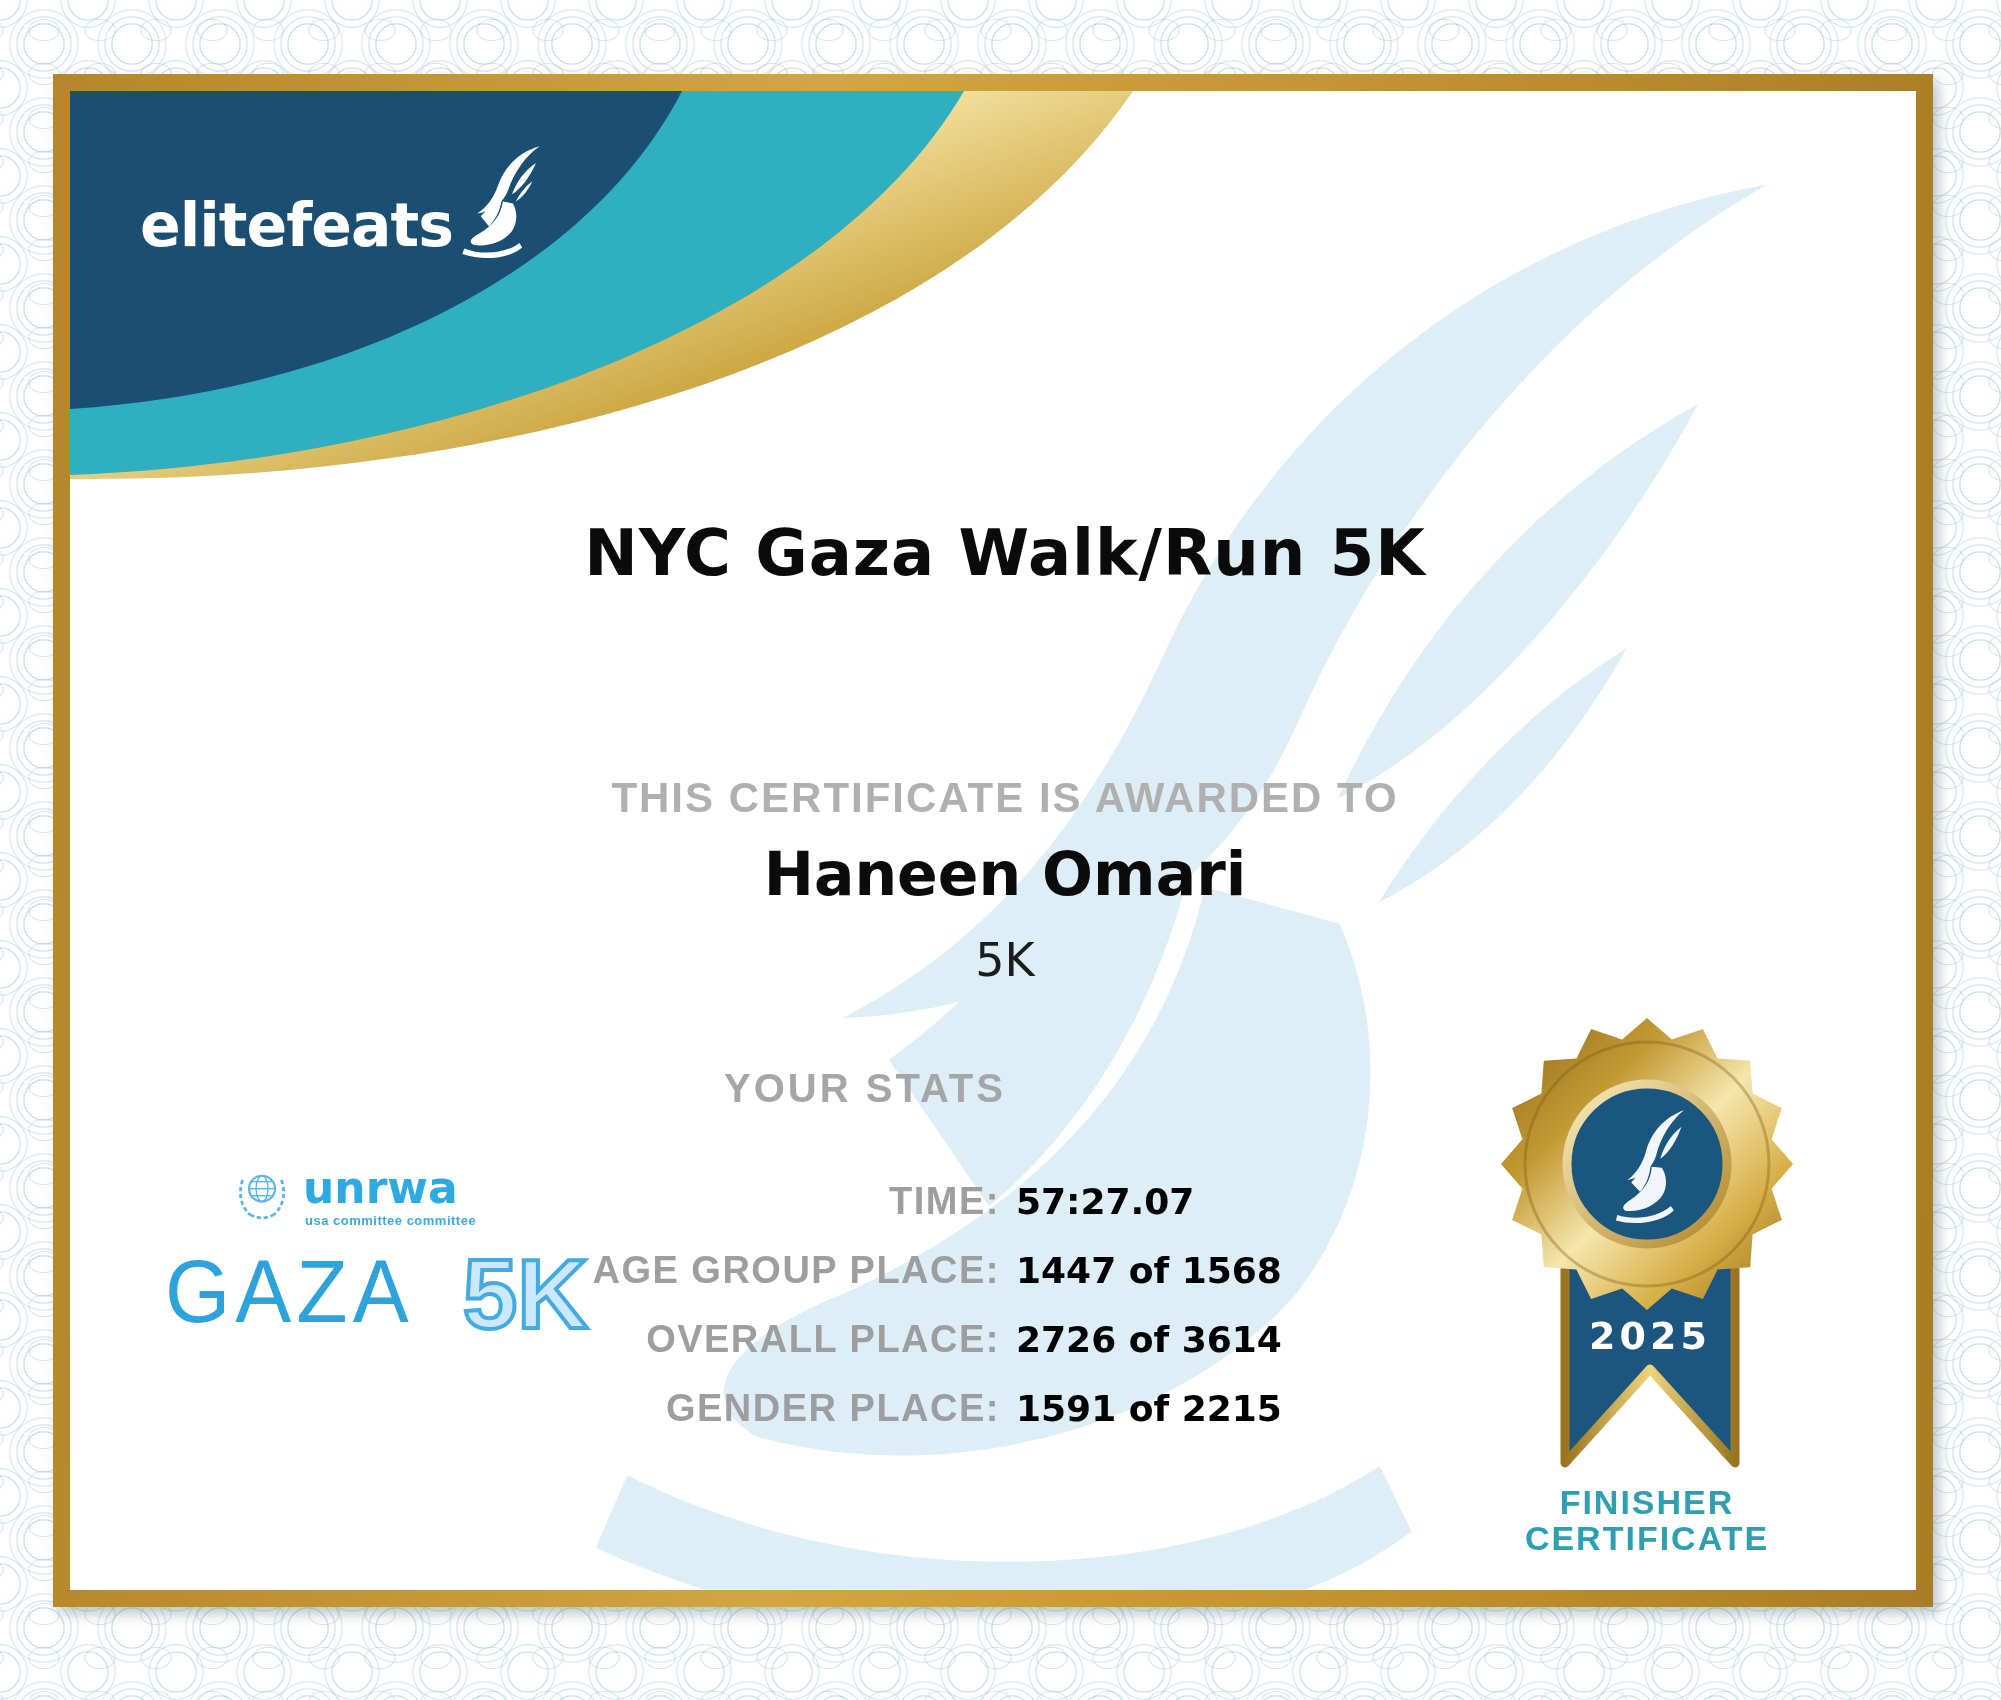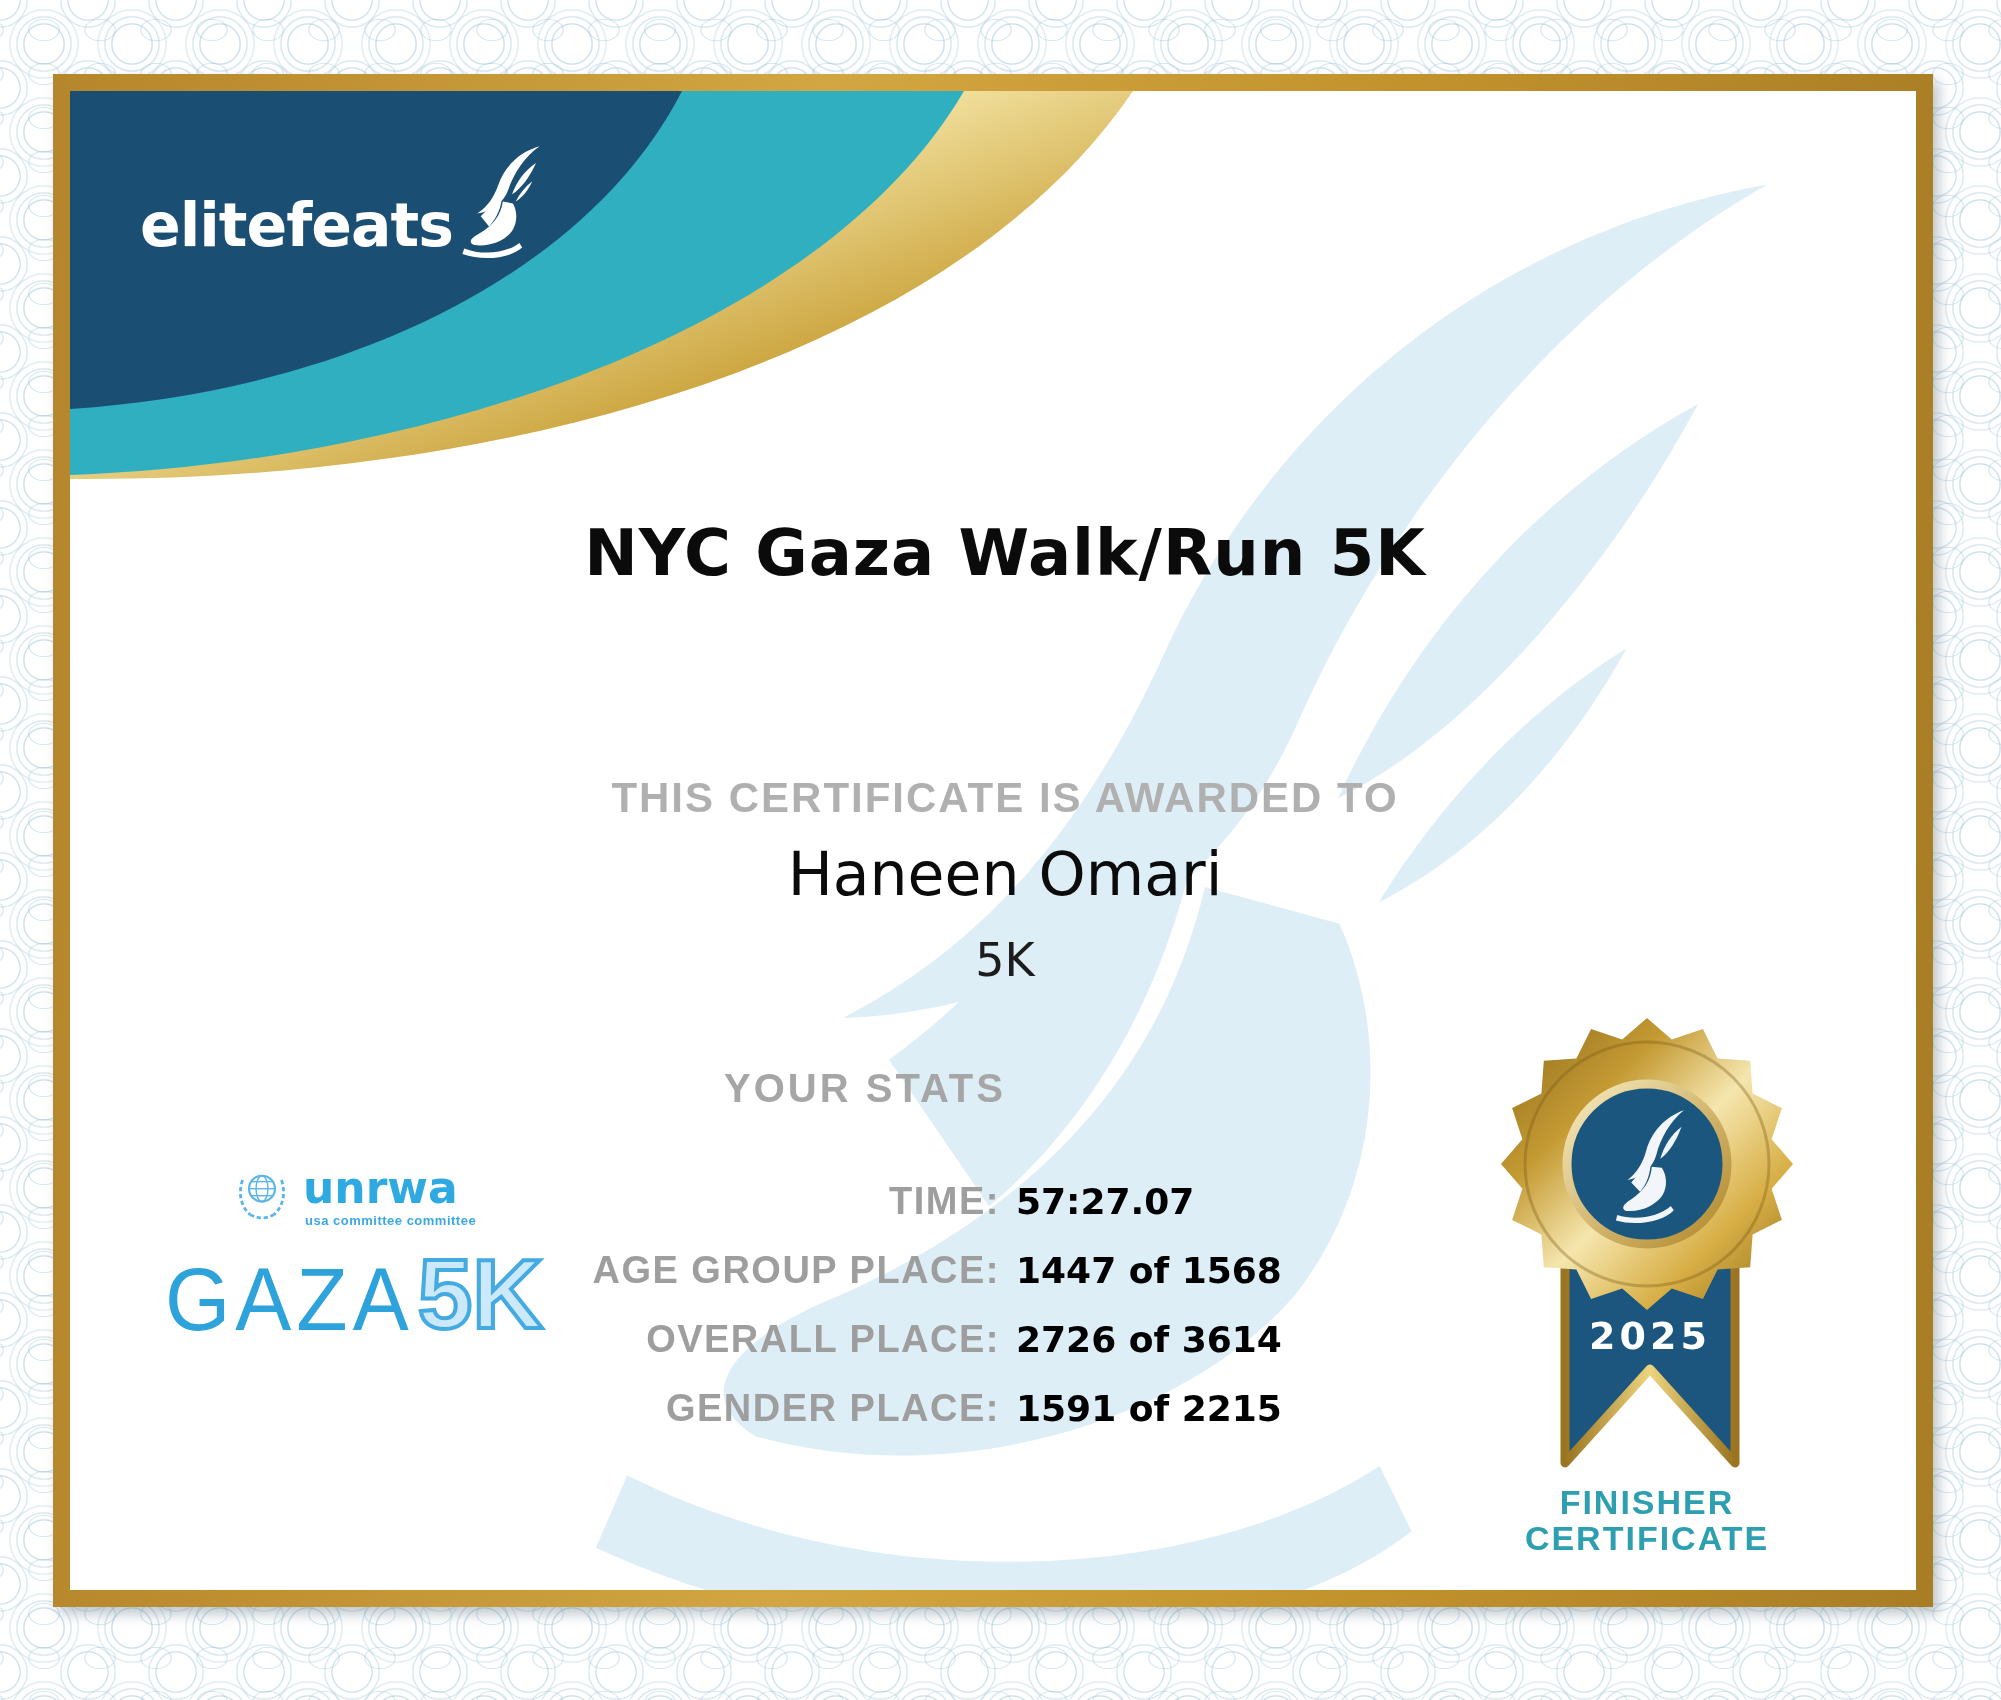--- a/index.html
+++ b/index.html
@@ -25,34 +25,34 @@
   
   .brand{position:absolute;left:70px;top:52px;display:flex;align-items:flex-start;}
   .brand-text{font-family:"DejaVu Sans",sans-serif;font-weight:bold;color:#fff;font-size:60px;
     letter-spacing:-1px;line-height:1;margin-top:52px;}
   .brand-icon{width:92px;height:118px;margin-left:2px;}
   
   .ctr{position:absolute;left:0;width:1870px;text-align:center;}
   .event-label{font-size:34px;font-weight:bold;letter-spacing:6px;color:#a6a6a6;}
   .event-name{font-family:"DejaVu Sans",sans-serif;font-size:64px;font-weight:bold;color:#0b0b0b;letter-spacing:1px;}
   .awarded{font-size:42px;font-weight:bold;letter-spacing:2px;color:#b0b0b0;}
-  .recipient{font-family:"DejaVu Sans",sans-serif;font-size:60px;font-weight:normal;color:#0b0b0b;}
+  .recipient{font-family:"DejaVu Sans",sans-serif;font-size:60px;font-weight:bold;color:#0b0b0b;}
   .distance{font-size:46px;color:#1c1c1c;font-family:"DejaVu Sans",sans-serif;}
   .stats-title{font-size:40px;font-weight:bold;letter-spacing:3px;color:#a6a6a6;}
   
   .stats{position:absolute;left:75px;top:1089px;}
   .stat-row{display:flex;align-items:baseline;height:50px;margin-bottom:19px;}
   .stat-label{width:855px;text-align:right;font-size:38px;font-weight:bold;letter-spacing:1.5px;color:#9e9e9e;}
   .stat-value{margin-left:16px;font-family:"DejaVu Sans",sans-serif;font-size:36px;font-weight:bold;color:#000000;}
   
   .sponsor{position:absolute;left:95px;top:1075px;width:430px;}
   .sponsor-top{position:absolute;left:70px;top:0;display:flex;}
   .org{font-family:"DejaVu Sans",sans-serif;font-size:44px;font-weight:bold;color:#2fa9e1;line-height:1;margin-left:14px;}
   .org-sub{font-size:13px;font-weight:bold;letter-spacing:.5px;color:#3ba9e0;margin-left:16px;margin-top:3px;}
-  .gaza-row{position:absolute;left:0;top:72px;display:flex;align-items:flex-end;}
+  .gaza-row{position:absolute;left:0;top:72px;display:flex;align-items:center;gap:45px;}
   .gaza{font-size:84px;color:#2ea2db;letter-spacing:5px;transform:scaleY(1.06);transform-origin:bottom;}
   .fivek{font-size:98px;font-weight:bold;color:#cbe9fa;-webkit-text-stroke:4px #43aae2;margin-left:4px;}
   
   .badge-svg{position:absolute;left:1400px;top:910px;}
   .finisher{position:absolute;left:1397px;top:1393px;width:360px;text-align:center;
     font-size:34px;font-weight:bold;letter-spacing:2px;color:#2e9fb0;line-height:36px;}
   
   .watermark{position:absolute;left:420px;top:20px;}
 </style>
 </head>

